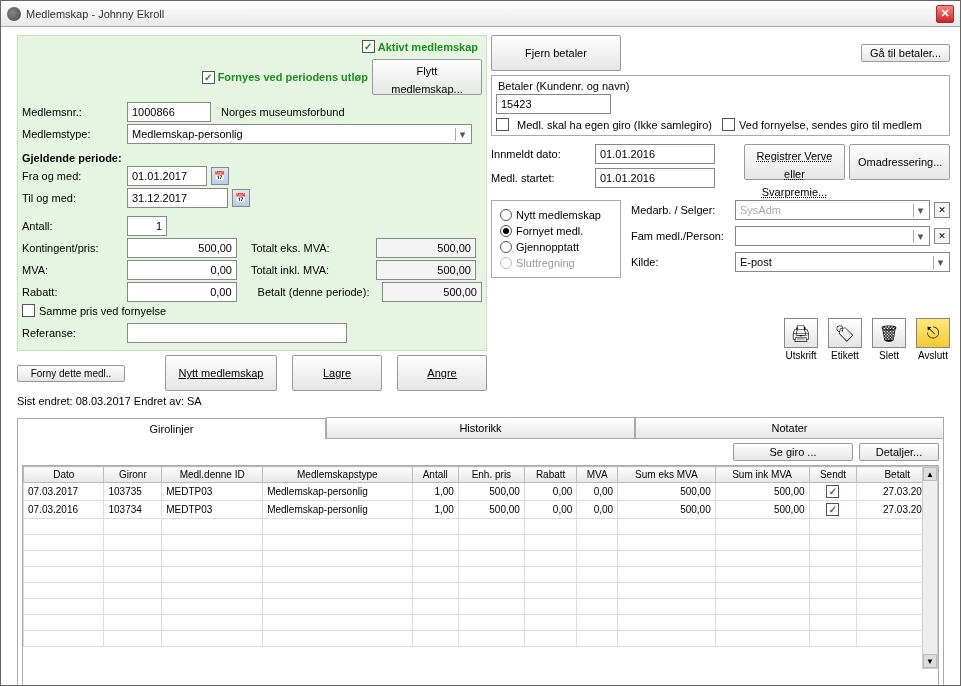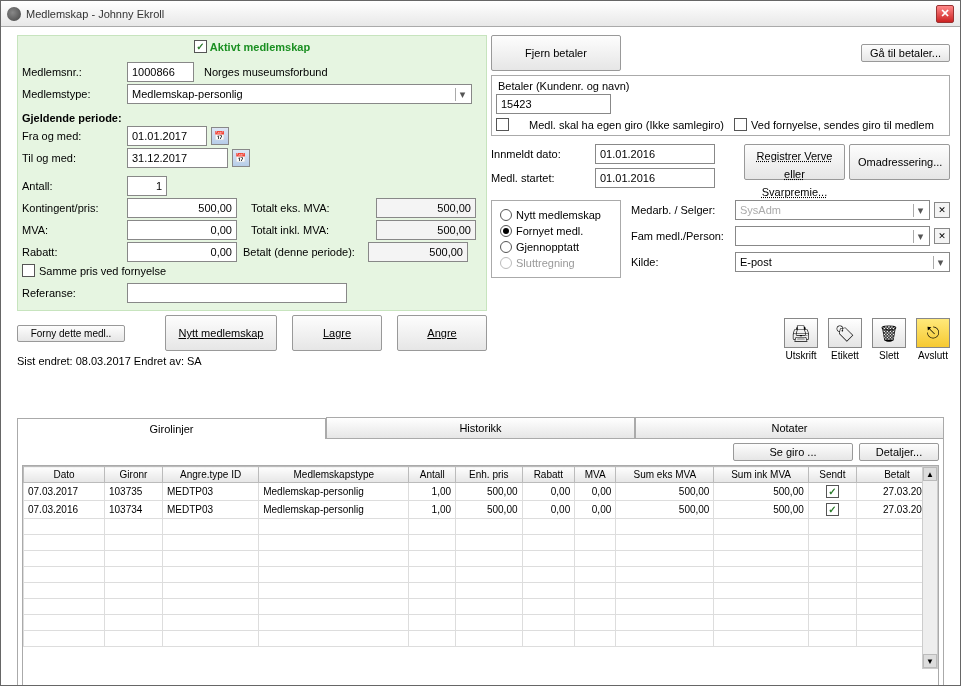--- a/index.html
+++ b/index.html
@@ -19,21 +19,21 @@
 .checkbox { width:13px; height:13px; border:1px solid #555; background:#fff; display:inline-flex; align-items:center; justify-content:center; cursor:pointer;}
 .checkbox.checked::after { content:"✓"; font-size:10px; color:#2a7a2a; font-weight:bold;}
 
 .btn { background: linear-gradient(#fdfdfd,#e6e6e6); border: 1px solid #999; padding: 2px 8px; cursor:pointer; border-radius:2px; display:inline-block; text-align:center;}
 .btn-lg { height:36px; line-height:18px; min-width:90px;}
 
 .field-row { display:flex; align-items:center; padding: 1px 4px; }
 .field-row .lbl { width: 105px; }
 .input { background:#fff; border:1px solid #888; padding:2px 4px; height:20px; }
 
-.top-row-left { display:flex; justify-content:center; align-items:center; padding:2px 4px 2px 4px;}
+.top-row-left { display:flex; justify-content:flex-end; align-items:center; padding:2px 4px 2px 4px;}
 
 .select { background:#fff; border:1px solid #888; height:20px; display:flex; align-items:center; justify-content:space-between; padding:0 2px 0 4px; cursor:pointer;}
 .select .arrow { width:14px;text-align:center;border-left:1px solid #aaa;color:#555;}
 
 .cal-icon { width:18px; height:18px; border:1px solid #888; background:linear-gradient(#dde6f5,#b7cde8); display:inline-flex; align-items:center; justify-content:center; margin-left:4px; cursor:pointer; font-size:9px;}
 
 .footer-buttons { display:flex; gap:9px; margin-top:4px; align-items:center;}
 
 .right-row { display:flex; align-items:center; gap:4px; margin-bottom:4px;}
 
@@ -77,24 +77,31 @@
 </div>
 
 <div class="left-pane">
   <div class="green-area">
     <div class="top-row-left">
       <div class="check-row">
         <span class="checkbox checked"></span>
         <label>Aktivt medlemskap</label>
       </div>
     </div>
+    <div class="top-row-left">
+      <div class="check-row second">
+        <span class="checkbox checked"></span>
+        <label>Fornyes ved periodens utløp</label>
+      </div>
+      <button class="btn btn-lg" style="width:110px">Flytt medlemskap...</button>
+    </div>
 
     <div class="field-row" style="margin-top:4px;">
       <span class="lbl">Medlemsnr.:</span>
-      <input class="input" style="width: 67px;" value="1000866">
+      <input class="input" style="width: 84px;" value="1000866">
       <span style="margin-left:10px">Norges museumsforbund</span>
     </div>
     <div class="field-row">
       <span class="lbl">Medlemstype:</span>
       <div class="select" style="width:345px">
         <span>Medlemskap-personlig</span>
         <span class="arrow">▾</span>
       </div>
     </div>
 
@@ -124,21 +131,21 @@
     </div>
     <div class="field-row">
       <span class="lbl">MVA:</span>
       <input class="input" style="width: 110px; text-align: right;" value="0,00">
       <span style="width:125px;margin-left:14px">Totalt inkl. MVA:</span>
       <input class="input" style="width: 100px; text-align: right; background: rgb(244, 244, 244);" readonly="" value="500,00">
     </div>
     <div class="field-row">
       <span class="lbl">Rabatt:</span>
       <input class="input" style="width: 110px; text-align: right;" value="0,00">
-      <span style="width:125px;margin-left:6px">Betalt (denne periode):</span>
+      <span style="width:125px;margin-left:21px">Betalt (denne periode):</span>
       <input class="input" style="width: 100px; text-align: right; background: rgb(244, 244, 244);" readonly="" value="500,00">
     </div>
     <div class="field-row">
       <span class="checkbox"></span>
       <span style="margin-left:4px">Samme pris ved fornyelse</span>
     </div>
     <div class="field-row" style="margin-top:4px">
       <span class="lbl">Referanse:</span>
       <input class="input" style="width: 220px;">
     </div>
@@ -161,21 +168,21 @@
     <button class="btn">Gå til betaler...</button>
   </div>
   <div class="panel-border">
     <div style="padding:0 2px 2px 2px">Betaler (Kundenr. og navn)</div>
     <div style="display:flex;gap:4px;">
       <input class="input" style="width: 115px;" value="15423">
     </div>
     <div style="display:flex;gap:10px;margin-top:4px;">
       <div style="display:flex;align-items:center;">
         <span class="checkbox"></span>
-        <span style="margin-left:20px">Medl. skal ha egen giro (Ikke samlegiro)</span>
+        <span style="margin-left:8px">Medl. skal ha egen giro (Ikke samlegiro)</span>
       </div>
       <div style="display:flex;align-items:center;">
         <span class="checkbox"></span>
         <span style="margin-left:4px">Ved fornyelse, sendes giro til medlem</span>
       </div>
     </div>
   </div>
 
   <div style="display:flex;gap:8px;margin-top:8px;">
     <div style="flex:1">
@@ -270,21 +277,21 @@
     <div style="display:flex;justify-content:flex-end;gap:6px;margin-bottom:4px;">
       <button class="btn" style="width:120px">Se giro ...</button>
       <button class="btn" style="width:80px">Detaljer...</button>
     </div>
     <div class="table-wrap" style="position:relative">
       <table>
         <thead>
             <tr id="thead-row">
               <th>Dato</th>
               <th>Gironr</th>
-              <th>Angre.type ID</th>
+              <th>Medl.denne ID</th>
               <th>Medlemskapstype</th>
               <th>Antall</th>
               <th>Enh. pris</th>
               <th>Rabatt</th>
               <th>MVA</th>
               <th>Sum eks MVA</th>
               <th>Sum ink MVA</th>
               <th>Sendt</th>
               <th>Betalt</th>
             </tr>

